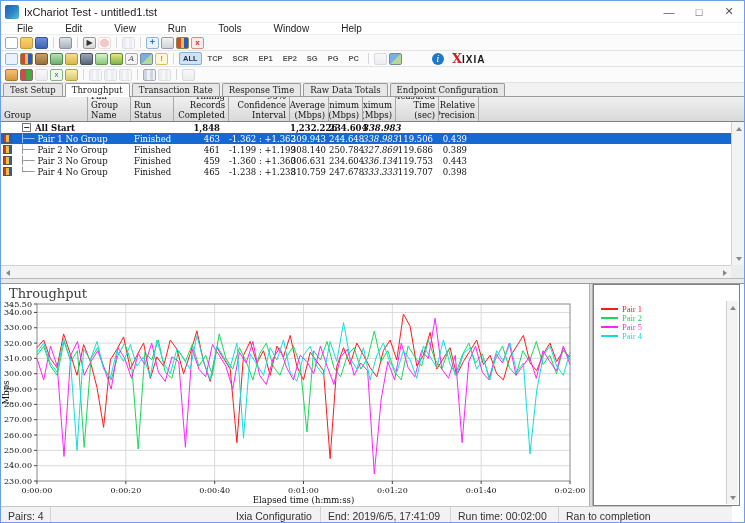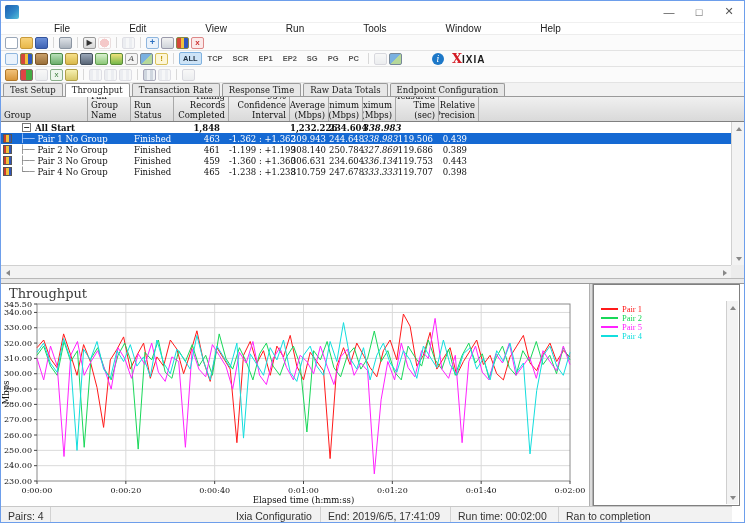--- a/index.html
+++ b/index.html
@@ -9,21 +9,21 @@
 
   
   .titlebar{top:0;left:0;right:0;height:22px;background:#fff;display:flex;align-items:center;border-bottom:1px solid #f0f0f0;}
   .appicon{width:14px;height:14px;margin:0 5px 0 4px;background:linear-gradient(135deg,#1f5fb0 0%,#2e86c8 55%,#56c2d8 100%);border-radius:2px;}
   .title-text{font-size:11px;color:#222;}
   .win-controls{margin-left:auto;display:flex;height:100%;}
   .wbtn{width:30px;height:100%;display:flex;align-items:center;justify-content:center;font-size:11px;color:#555;}
 
   
   .menubar{top:22px;left:0;right:0;height:12px;display:flex;align-items:center;background:#fff;border-bottom:1px solid #ededed;}
-  .menu-item{font-size:10px;color:#222;padding:0 6px;margin-left:47px;}
+  .menu-item{font-size:10px;color:#222;padding:0 16px;}
 
   
   .tb{left:0;right:0;display:flex;align-items:center;background:#fbfbfb;border-bottom:1px solid #e3e3e3;padding-left:4px;gap:2px;}
   .toolbar1{top:34px;height:16px;}
   .toolbar2{top:50px;height:16px;}
   .toolbar3{top:66px;height:16px;}
   .ti{width:13px;height:12px;border-radius:2px;display:inline-block;flex:0 0 auto;}
   .sep{width:1px;height:11px;background:#d8d8d8;margin:0 3px;flex:0 0 auto;}
   .dis{opacity:.35;}
   .fbtn{font-size:7.5px;font-weight:bold;color:#555;padding:1px 3px;border:1px solid transparent;border-radius:2px;}
@@ -127,20 +127,21 @@
   .seg{height:100%;display:flex;align-items:center;padding-left:7px;border-right:1px solid #d2d2d2;white-space:nowrap;overflow:hidden;flex:0 0 auto;}
   .seg:last-child{flex:1;border-right:none;}
 </style>
 </head>
 <body>
 
 <div class="window">
 
   <div class="abs titlebar">
     <div class="appicon"></div>
+    <div class="title-text">IxChariot Test - untitled1.tst</div>
     <div class="win-controls">
       <div class="wbtn">—</div>
       <div class="wbtn">□</div>
       <div class="wbtn">✕</div>
     </div>
   </div>
 
   <div class="abs menubar">
     <span class="menu-item">File</span>
     <span class="menu-item">Edit</span>

